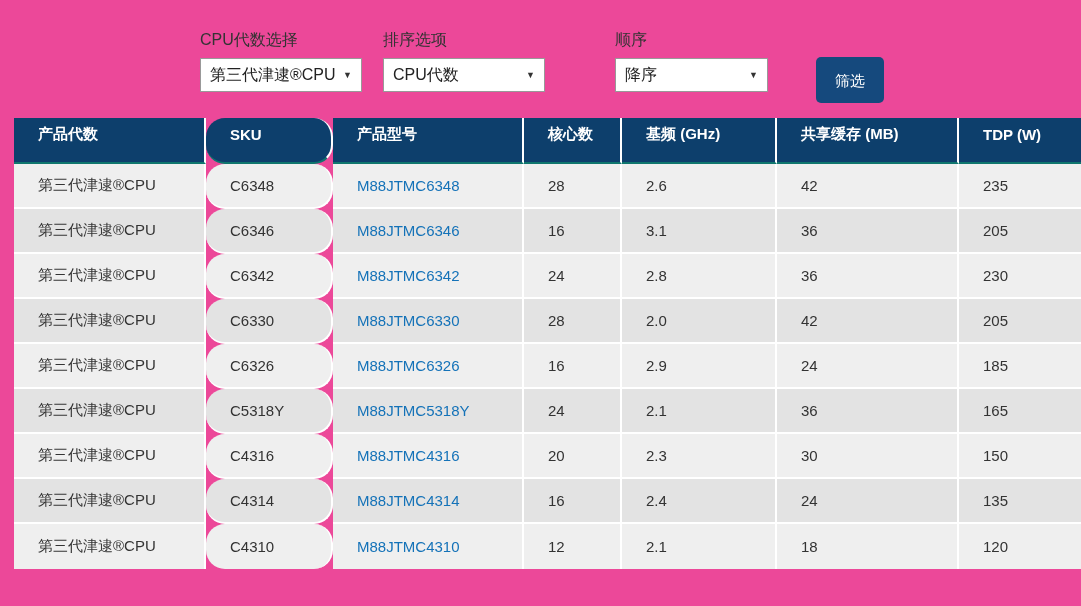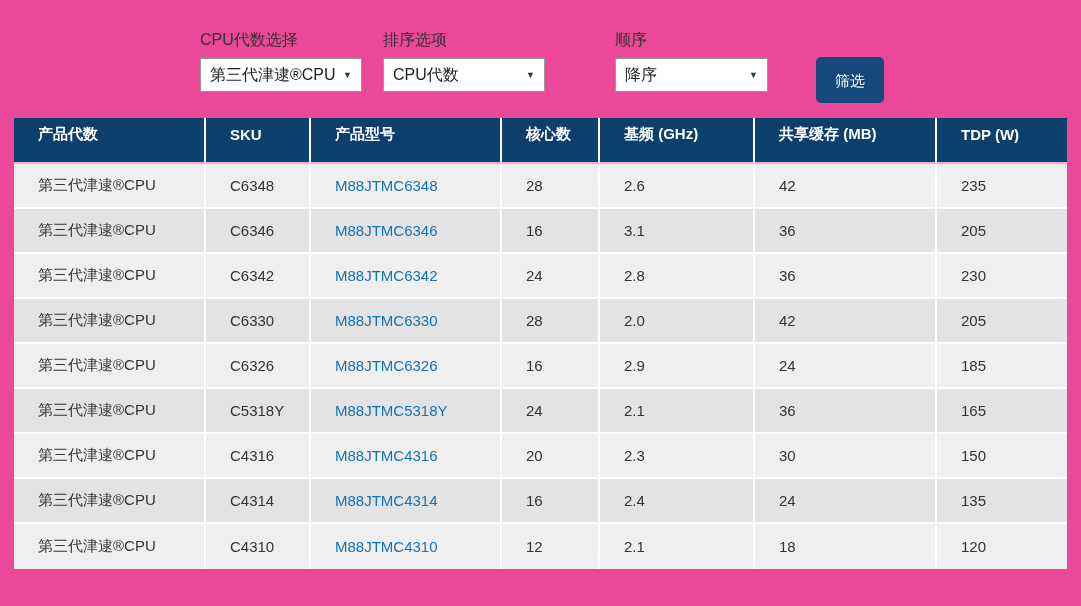--- a/index.html
+++ b/index.html
@@ -69,37 +69,37 @@
   table.cpu-table {
     position: absolute;
     left: 14px;
     top: 118px;
     width: 1053px;
     border-collapse: separate;
     border-spacing: 0;
     table-layout: fixed;
   }
   .cpu-table th:nth-child(1), .cpu-table td:nth-child(1) { width: 192px; }
-  .cpu-table th:nth-child(2), .cpu-table td:nth-child(2) { width: 105px; }
+  .cpu-table th:nth-child(2), .cpu-table td:nth-child(2) { width: 127px; border-radius: 19px; }
   .cpu-table th:nth-child(3), .cpu-table td:nth-child(3) { width: 191px; }
   .cpu-table th:nth-child(4), .cpu-table td:nth-child(4) { width: 98px; margin-left: 9px;  }
   .cpu-table th:nth-child(5), .cpu-table td:nth-child(5) { width: 155px; }
   .cpu-table th:nth-child(6), .cpu-table td:nth-child(6) { width: 182px; }
   .cpu-table th:nth-child(7), .cpu-table td:nth-child(7) { width: 130px; }
 
   .cpu-table th {
     background: #0d3f6c;
     color: #ffffff;
     font-size: 15px;
     font-weight: bold;
     text-align: left;
     height: 46px;
     padding: 0 6px 12px 24px;
     border-right: 2px solid #ffffff;
-    border-bottom: 2px solid #f9a8d4;
+    border-bottom: 2px solid #0f766e;
     white-space: nowrap;
     overflow: hidden;
   }
   .cpu-table th:last-child { border-right: none; }
 
   .cpu-table td {
     font-size: 15px;
     color: #333333;
     height: 45px;
     padding: 0 6px 0 24px;

